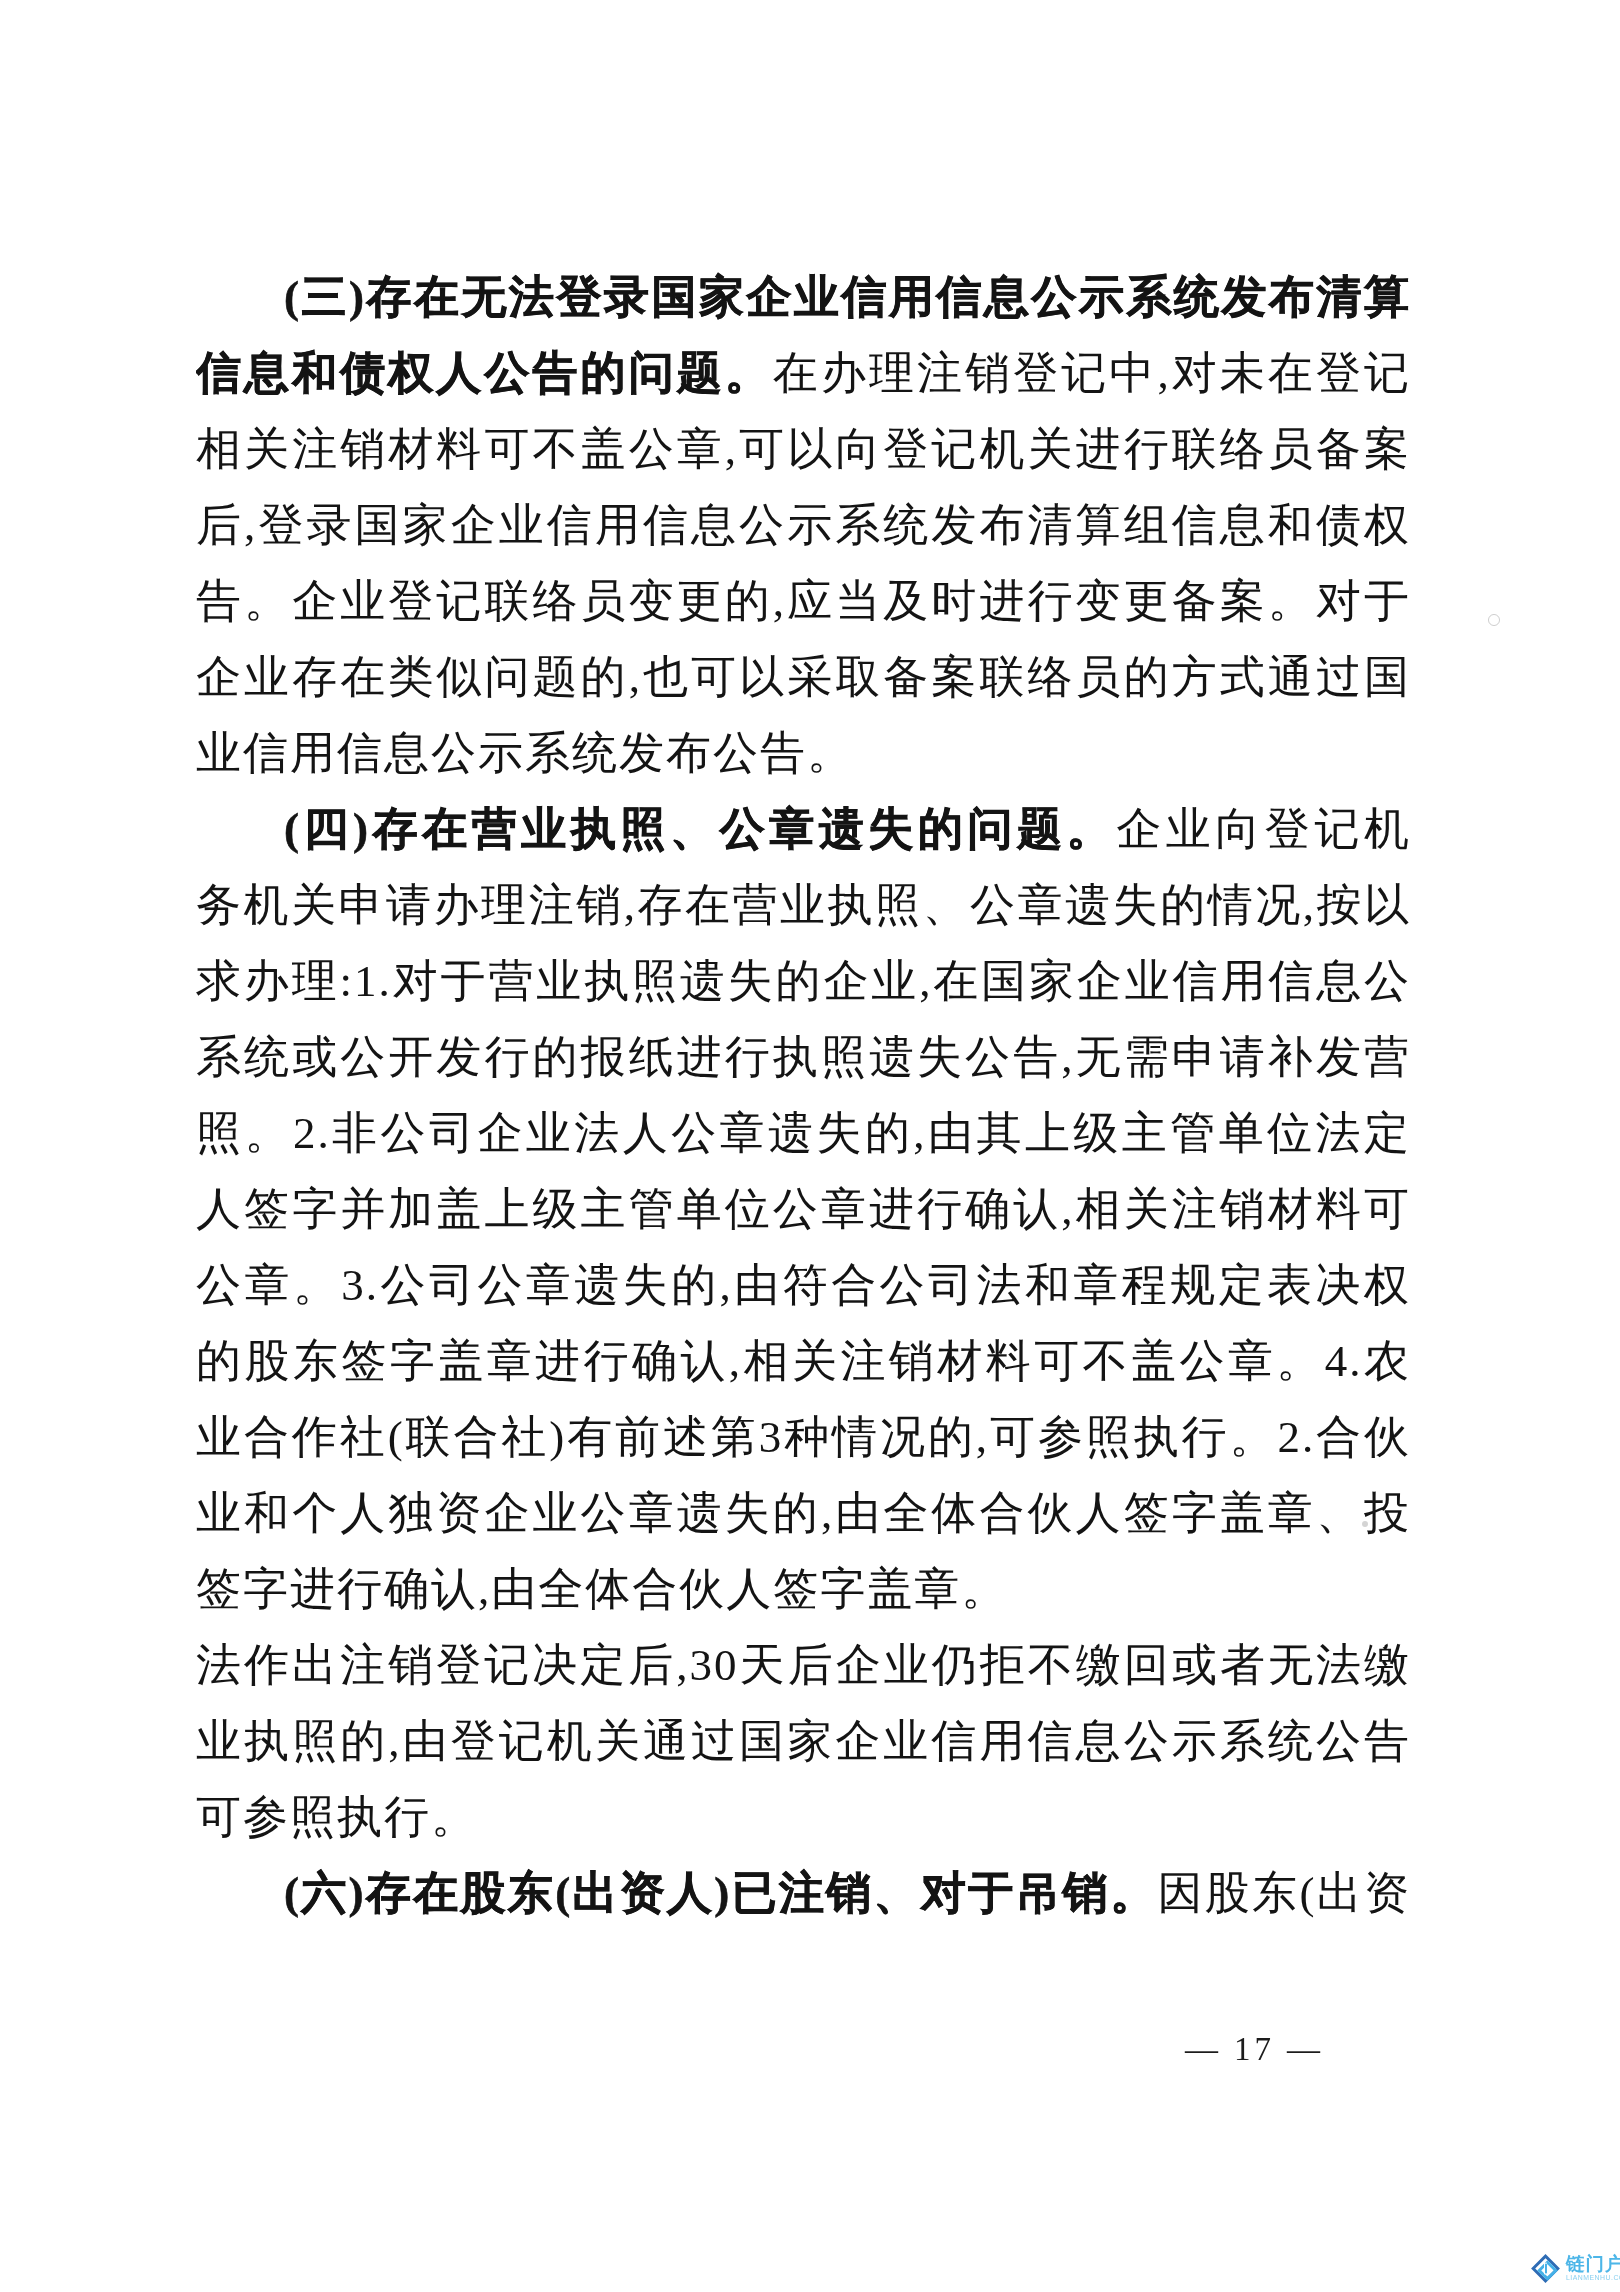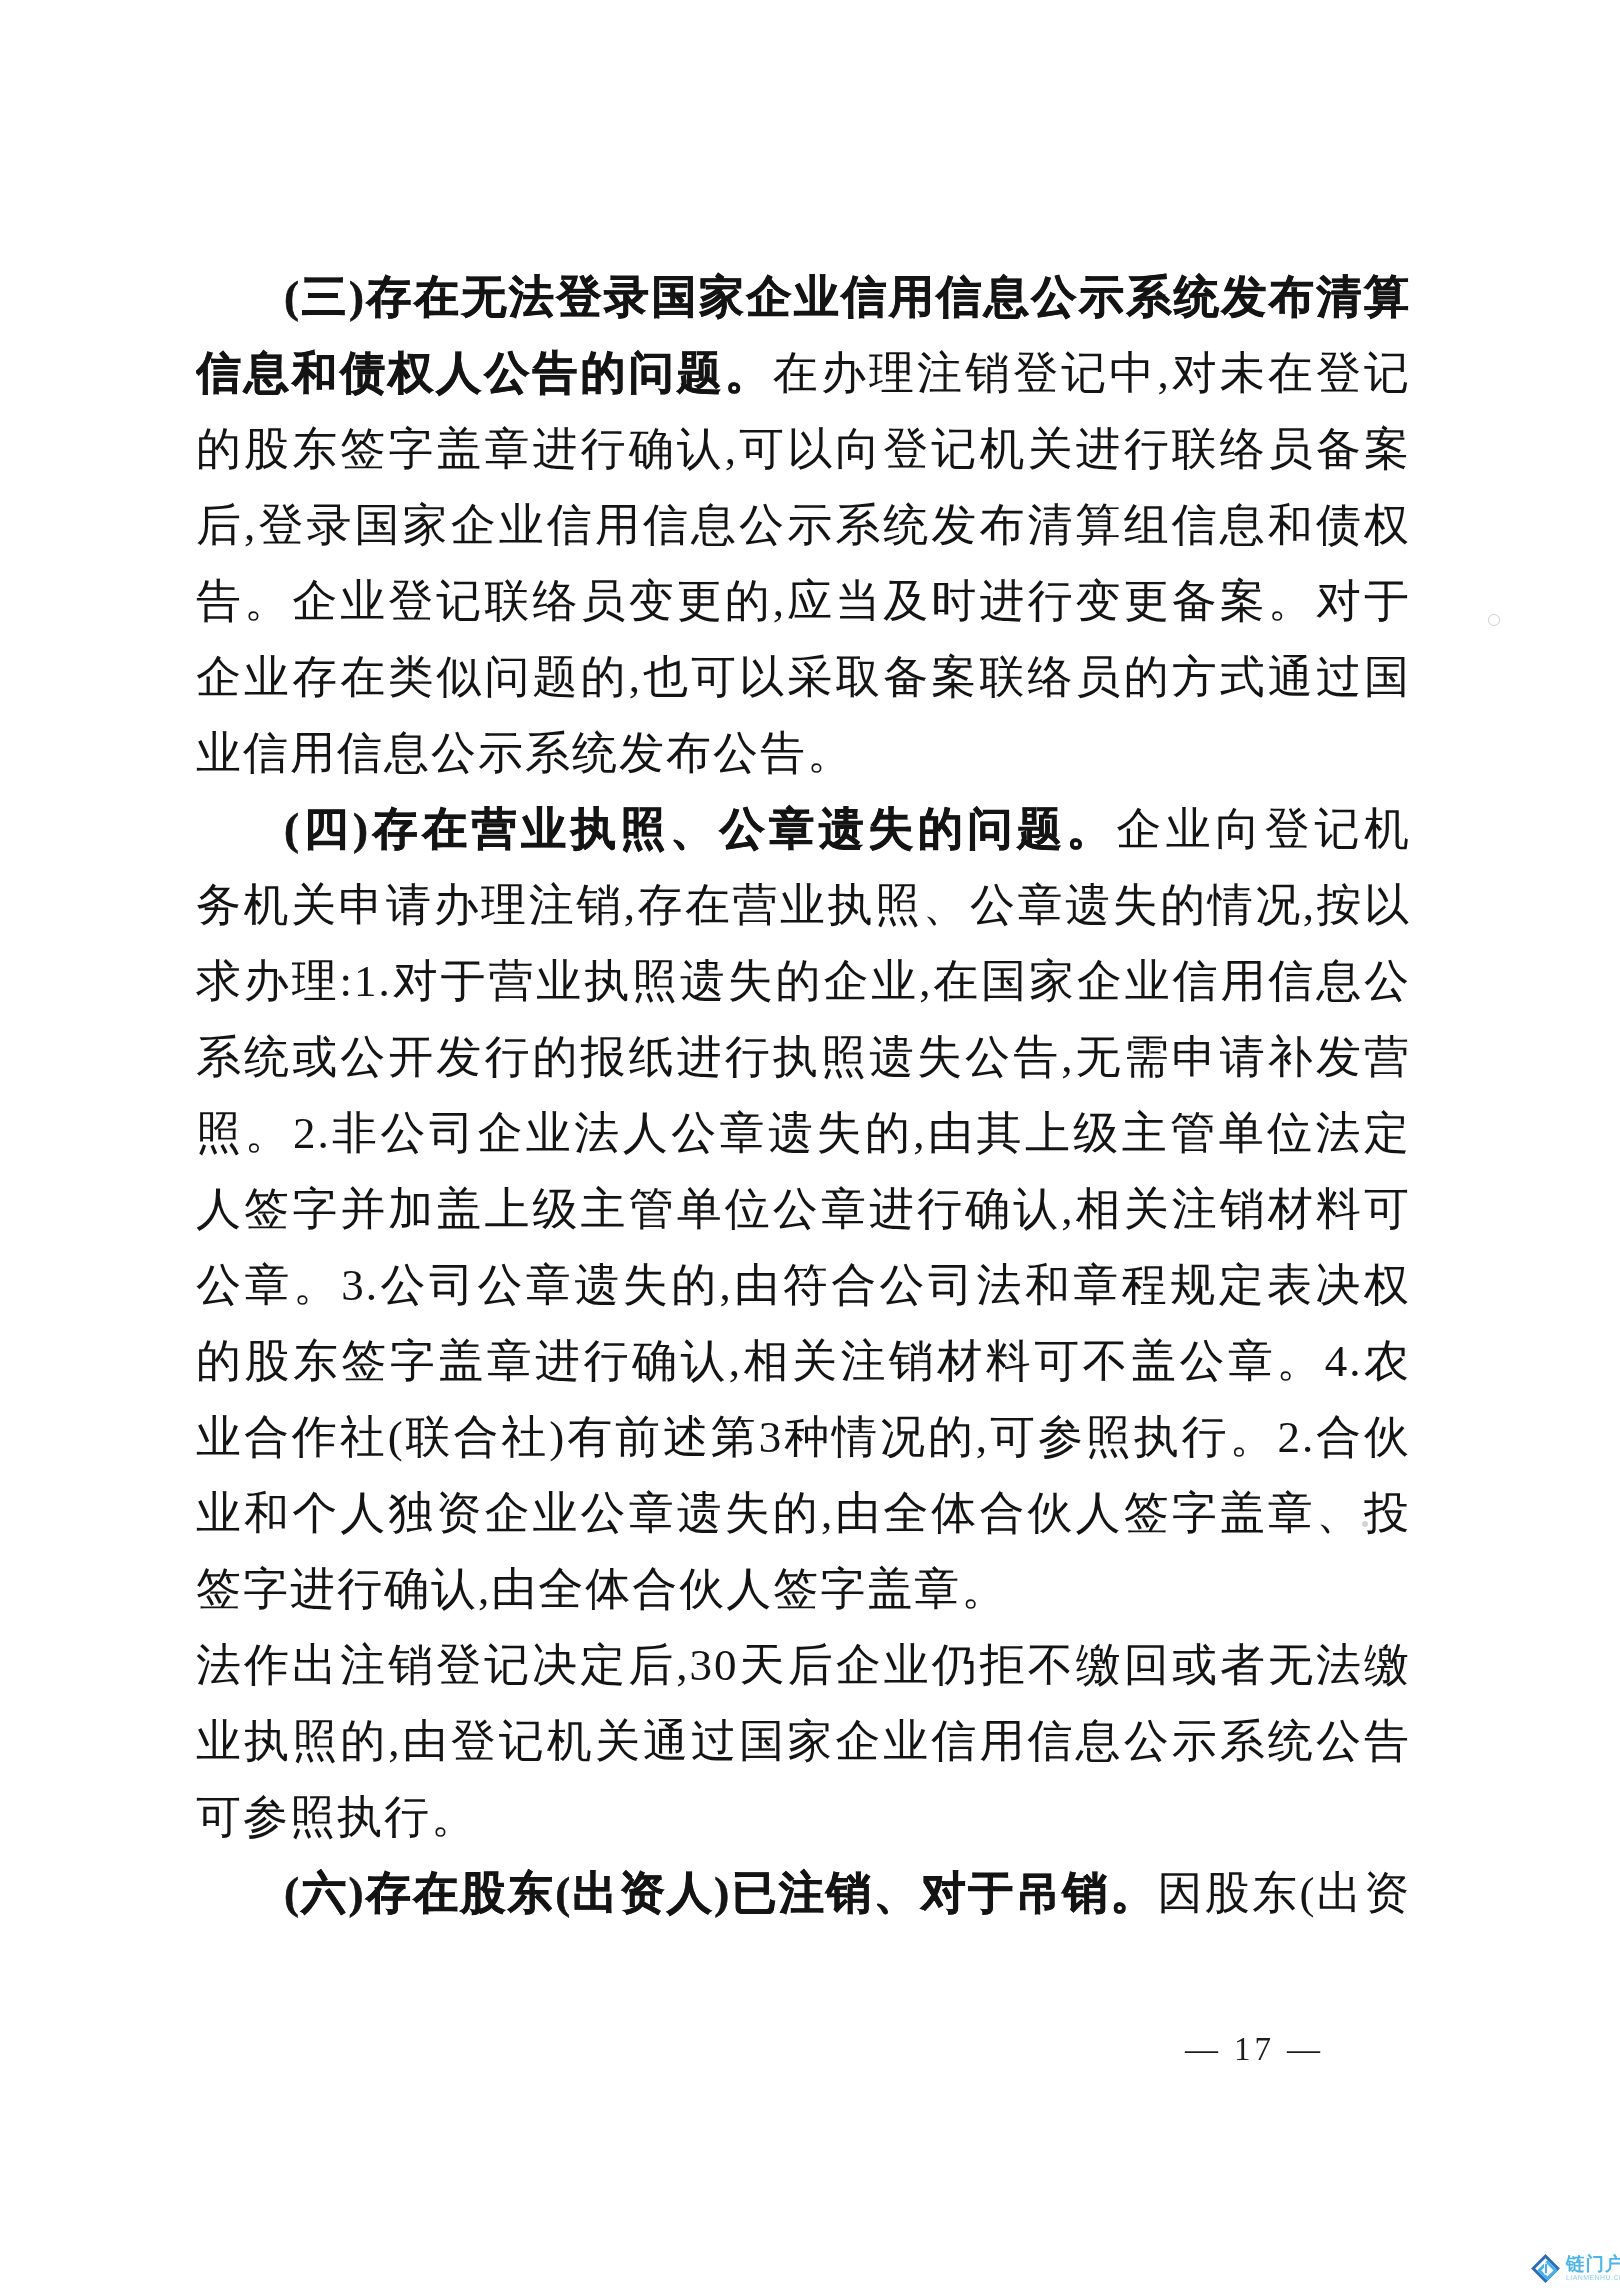--- a/index.html
+++ b/index.html
@@ -92,21 +92,21 @@
 </style>
 </head>
 <body>
 
 <div class="page">
 
   <div class="doc-body" id="doc-body">
       <div class="paragraph">
         <div class="line j ind"><span class="run-b">(三)存在无法登录国家企业信用信息公示系统发布清算组</span></div>
         <div class="line j"><span class="run-b">信息和债权人公告的问题。</span><span class="run">在办理注销登记中,对未在登记机关</span></div>
-        <div class="line j"><span class="run">的股东签字盖章进行确认,可以向登记机关进行联络员备案</span></div>
+        <div class="line j"><span class="run">相关注销材料可不盖公章,可以向登记机关进行联络员备案</span></div>
         <div class="line j"><span class="run">后,登录国家企业信用信息公示系统发布清算组信息和债权人公</span></div>
         <div class="line j"><span class="run">告。企业登记联络员变更的,应当及时进行变更备案。对于吊销</span></div>
         <div class="line j"><span class="run">企业存在类似问题的,也可以采取备案联络员的方式通过国家企</span></div>
         <div class="line"><span class="run">业信用信息公示系统发布公告。</span></div>
       </div>
       <div class="paragraph">
         <div class="line j ind"><span class="run-b">(四)存在营业执照、公章遗失的问题。</span><span class="run">企业向登记机关、税</span></div>
         <div class="line j"><span class="run">务机关申请办理注销,存在营业执照、公章遗失的情况,按以下要</span></div>
         <div class="line j"><span class="run">求办理:1.对于营业执照遗失的企业,在国家企业信用信息公示</span></div>
         <div class="line j"><span class="run">系统或公开发行的报纸进行执照遗失公告,无需申请补发营业执</span></div>

